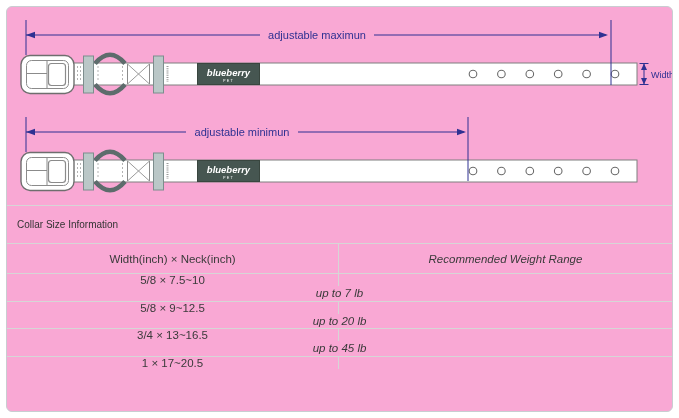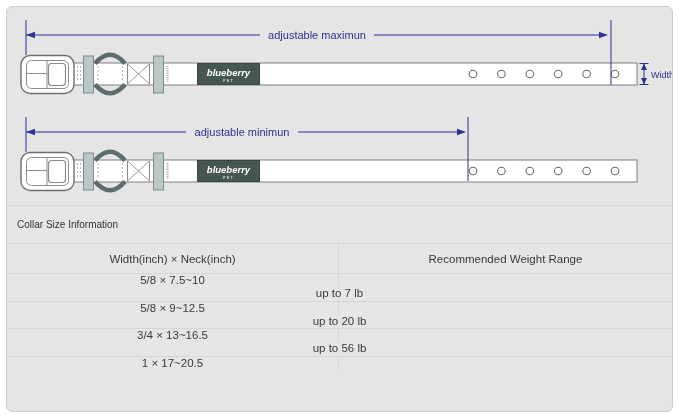--- a/index.html
+++ b/index.html
@@ -1,26 +1,26 @@
 <!DOCTYPE html>
 <html><head>
 <meta charset="utf-8">
 <style>
   * { box-sizing: border-box; margin: 0; padding: 0; }
   html,body { width: 679px; height: 418px; background: #fff;
     font-family: "Liberation Sans", sans-serif; }
   .frame { position: absolute; left: 6px; top: 6px; width: 667px; height: 406px;
-    border: 1px solid #c9cdd1; border-radius: 6px; background: #e5e5e5; overflow: hidden; }
+    border: 1px solid #c9cdd1; border-radius: 6px; background: #f9a8d4; overflow: hidden; }
   svg { display: block; }
   .t-title { height: 38px; line-height: 37px; border-top: 1px solid #d6d6d6;
     padding-left: 10px; font-size: 10px; color: #333; }
   .trow { display: flex; border-top: 1px solid #d6d6d6; font-size: 11.5px; color: #3a3a3a; }
   .trow .c1 { width: 332px; border-right: 1px solid #d6d6d6; display: flex;
     align-items: center; justify-content: center; }
-  .trow .c2 { flex: 1; display: flex; align-items: center; justify-content: center; text-align: right; }
+  .trow .c2 { flex: 1; display: flex; align-items: center; justify-content: center; text-align: right; font-style: italic; }
   .trow.head { height: 30px; }
   .trow.drow { height: 27.5px; flex-direction: column; }
   .t-tips { height: 28px; line-height: 27px; border-top: 1px solid #d6d6d6;
     padding-left: 9px; font-size: 11px; color: #333; white-space: nowrap; }
 </style>
 </head>
 <body>
 
 <div class="frame">
 
@@ -123,20 +123,20 @@
   <div class="trow drow">
     <div class="c1">5/8 × 7.5~10</div>
     <div class="c2">up to 7 lb</div>
   </div>
   <div class="trow drow">
     <div class="c1">5/8 × 9~12.5</div>
     <div class="c2">up to 20 lb</div>
   </div>
   <div class="trow drow">
     <div class="c1">3/4 × 13~16.5</div>
-    <div class="c2">up to 56 lb</div>
+    <div class="c2">up to 45 lb</div>
   </div>
   <div class="trow drow">
     <div class="c1">1 × 17~20.5</div>
   </div>
 
 
 </div>
 
 </body></html>

